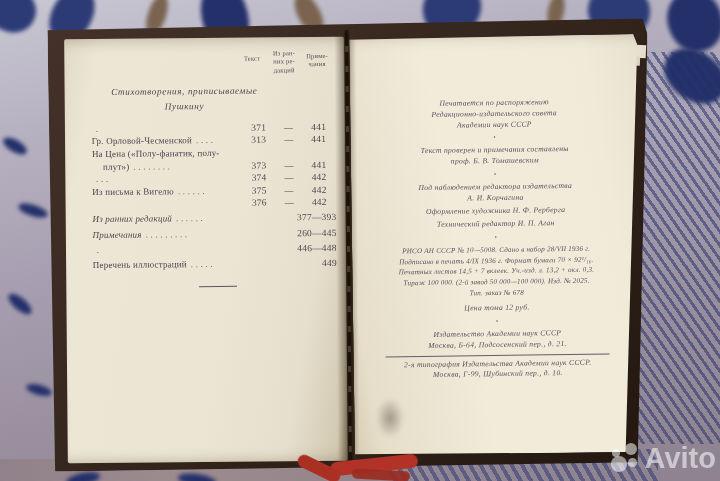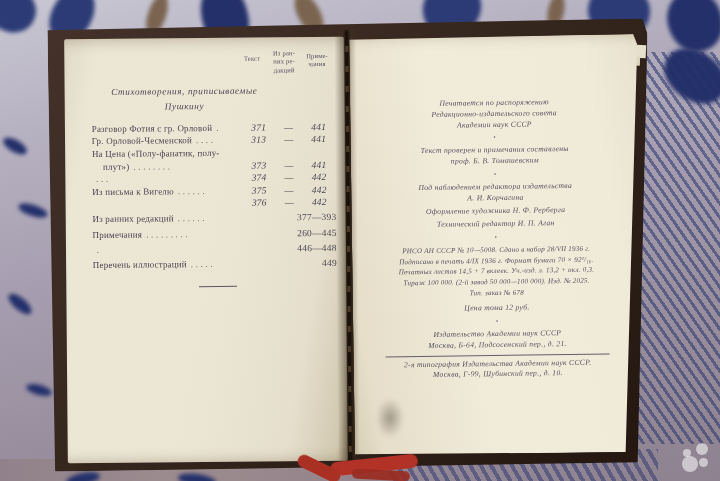--- a/index.html
+++ b/index.html
@@ -43,23 +43,23 @@
     font-size:6.5px;line-height:1.3;color:#56515c;margin-bottom:9px;letter-spacing:.2px;}
   .th1{width:34px;margin-top:5px;}
   .th2{width:30px;}
   .th3{width:36px;margin-top:3px;}
   .toc-section{font-style:italic;font-size:9.2px;letter-spacing:.6px;text-align:center;
     margin:0 58px 9px 0;line-height:1.55;}
   .toc-row{display:flex;align-items:baseline;font-size:9px;line-height:12.6px;letter-spacing:.2px;}
   .toc-row.sp{margin-top:2.5px;}
   .toc-title{white-space:nowrap;}
   .toc-title.ind{padding-left:11px;}
-  .it{}
+  .it{font-style:italic;}
   .toc-dots{flex:1;overflow:hidden;white-space:nowrap;padding-left:4px;color:#5b5661;}
-  .toc-num{width:34px;text-align:center;font-size:9.5px;flex:none;font-style:italic;}
+  .toc-num{width:34px;text-align:center;font-size:9.5px;flex:none;}
   .toc-dash{width:26px;text-align:center;flex:none;}
   .toc-range{width:96px;text-align:right;font-size:9.5px;flex:none;}
   .toc-divider{width:38px;height:1px;background:#5b5661;margin:16px 0 0 106px;}
 
   .colophon{position:absolute;left:370px;top:98px;width:252px;text-align:center;color:#57525e;
     transform:rotate(-0.8deg);font-size:7.6px;line-height:1.42;font-style:italic;letter-spacing:.3px;}
   .c-star{font-style:normal;font-size:6px;line-height:1;margin:4px 0 5px;color:#57525e;}
   .c-group{margin:0;}
   .c-line{display:block;}
   .c-print{font-size:7.1px;line-height:1.5;letter-spacing:.2px;}
@@ -123,21 +123,20 @@
         <span class="c-line">чания</span>
       </span>
     </div>
 
     <div class="toc-section">
       <span class="c-line">Стихотворения, приписываемые</span>
       <span class="c-line">Пушкину</span>
     </div>
 
     <div class="toc-row">
-      <span class="toc-title">Разговор Фотия с гр. Орловой</span>
       <span class="toc-dots">.</span>
       <span class="toc-num">371</span>
       <span class="toc-dash">—</span>
       <span class="toc-num">441</span>
     </div>
     <div class="toc-row">
       <span class="toc-title">Гр. Орловой-Чесменской</span>
       <span class="toc-dots">.  .  .  .</span>
       <span class="toc-num">313</span>
       <span class="toc-dash">—</span>
@@ -237,15 +236,16 @@
   <div class="ribbon" style="left:296px;top:462px;width:46px;height:13px;border-radius:7px;background:#a93023;transform:rotate(26deg);"></div>
   <div class="ribbon" style="left:352px;top:470px;width:58px;height:10px;border-radius:6px;background:#9a2b20;transform:rotate(3deg);opacity:.9;"></div>
 
   <div class="watermark">
     <span class="wm-logo">
       <span class="wm-c wm-c1"></span>
       <span class="wm-c wm-c2"></span>
       <span class="wm-c wm-c3"></span>
       <span class="wm-c wm-c4"></span>
     </span>
+    <span class="wm-text">Avito</span>
   </div>
 
 </div>
 
 </body></html>

